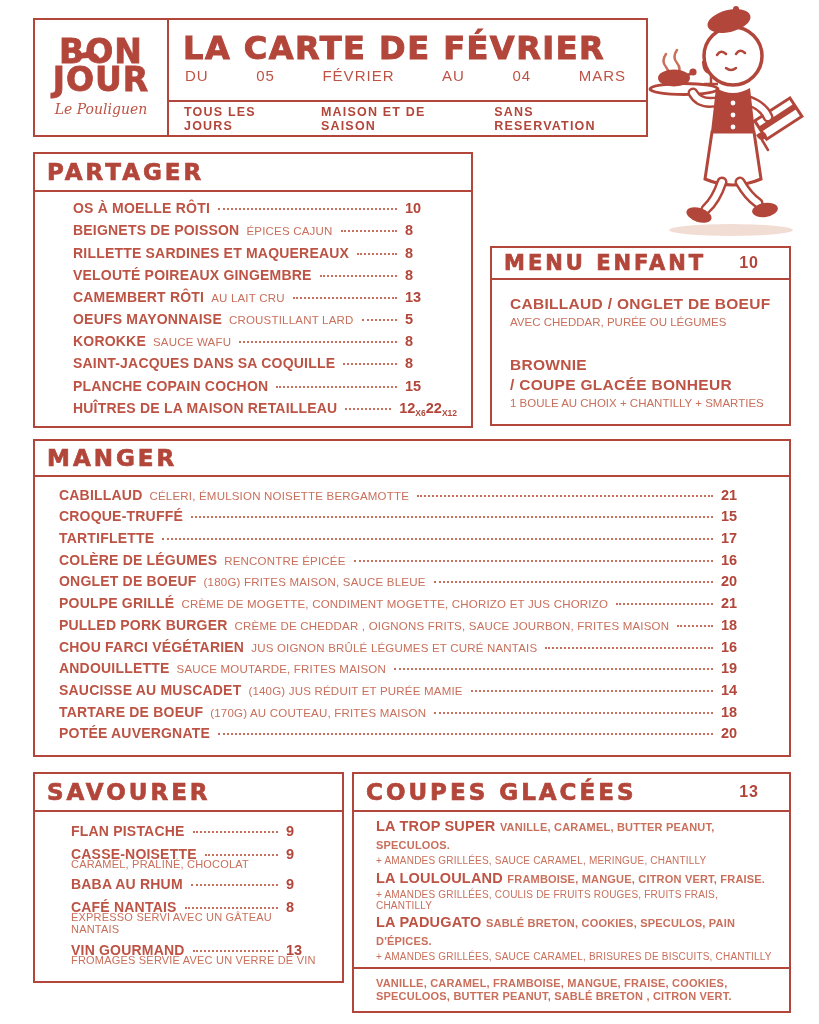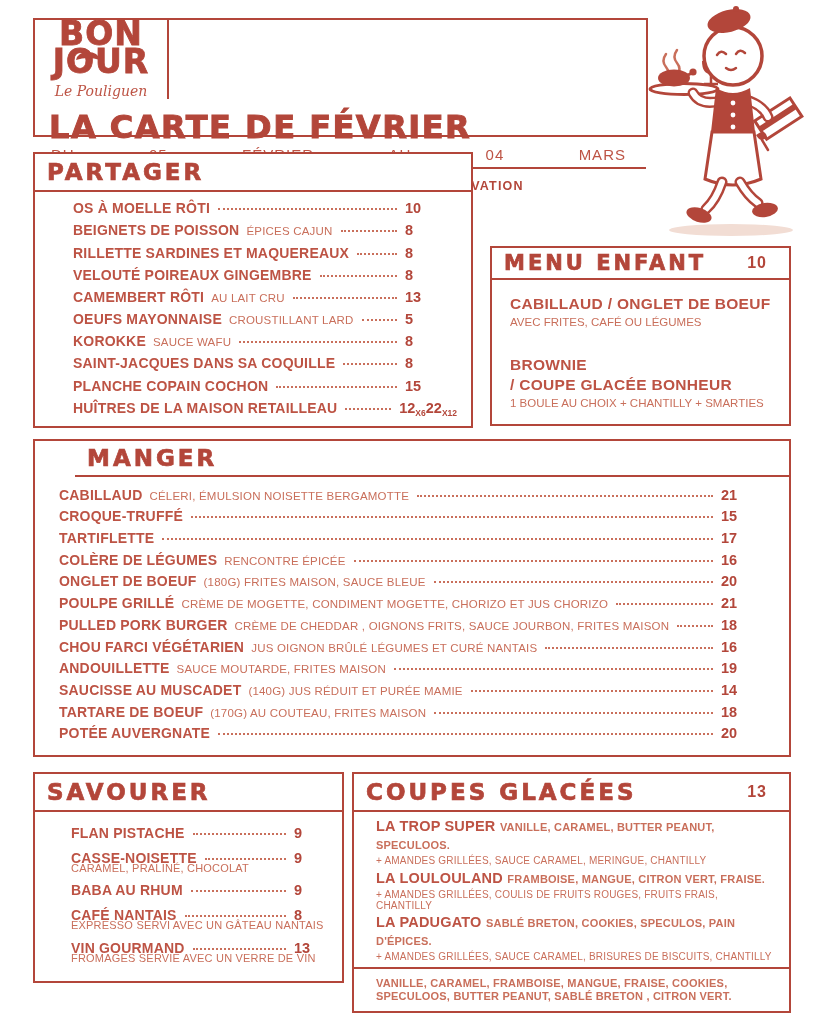--- a/index.html
+++ b/index.html
@@ -7,35 +7,35 @@
     --red-name:#bd5344;
     --red-soft:#c96f5b;
     --shadow:#f2ddd4;
   }
   *{box-sizing:border-box;margin:0;padding:0;}
   body{background:#fff;font-family:"Liberation Sans",sans-serif;}
   .page{position:relative;width:819px;height:1024px;background:#ffffff;overflow:hidden;color:var(--red);}
 
   .box{position:absolute;border:2px solid var(--red);background:#fff;}
   .box-title{display:flex;align-items:center;justify-content:space-between;
-    border-bottom:2px solid var(--red);padding:0 22px 0 12px;}
+    border-bottom:2px solid var(--red);padding:0 30px 0 12px;}
   .h-display{font-family:"DejaVu Sans",sans-serif;font-weight:bold;color:var(--red);
     letter-spacing:3px;font-size:23px;-webkit-text-stroke:0.7px var(--red);}
   .title-price{font-weight:bold;font-size:16px;color:var(--red);letter-spacing:1px;}
 
   
-  .header-box{left:33px;top:18px;width:615px;height:119px;display:flex;flex-direction:column;}
+  .header-box{left:33px;top:18px;width:615px;height:119px;display:flex;}
   .logo-cell{width:134px;border-right:2px solid var(--red);display:flex;flex-direction:column;
     align-items:center;justify-content:center;position:relative;}
   .logo-l1,.logo-l2{font-family:"DejaVu Sans",sans-serif;font-weight:bold;font-size:33px;
     line-height:.85;letter-spacing:1px;-webkit-text-stroke:0.8px var(--red);}
   .logo-sub{font-family:"DejaVu Serif",serif;font-style:italic;font-size:14px;margin-top:7px;color:var(--red-name);}
   .logo-beret{position:absolute;left:40px;top:30px;}
   .title-cell{flex:1;display:flex;flex-direction:column;}
-  .title-top{flex:1;display:flex;flex-direction:column;justify-content:space-between;padding:9px 14px 2px;}
+  .title-top{flex:1;display:flex;flex-direction:column;justify-content:flex-start;padding:9px 14px 2px;}
   .page-title{font-family:"DejaVu Sans",sans-serif;font-weight:bold;font-size:32px;letter-spacing:1.5px;
     -webkit-text-stroke:1px var(--red);white-space:nowrap;}
   .date-row{display:flex;justify-content:space-between;font-size:15px;letter-spacing:1px;
     color:var(--red-name);padding:0 6px 2px 2px;}
   .tagline-row{border-top:2px solid var(--red);height:35px;display:flex;align-items:center;
     gap:19px;padding:0 15px;font-weight:bold;font-size:12.5px;letter-spacing:1.2px;color:var(--red);}
 
   
   .items{display:flex;flex-direction:column;justify-content:space-evenly;}
   .row{display:flex;align-items:baseline;white-space:nowrap;}
@@ -52,26 +52,26 @@
   .partager-box .box-title{height:38px;}
   .partager-box .items{height:234px;padding:2px 14px 4px 38px;}
 
   .menu-enfant-box{left:490px;top:246px;width:301px;height:180px;}
   .menu-enfant-box .box-title{height:32px;}
   .me-content{padding:14px 18px;display:flex;flex-direction:column;gap:27px;}
   .meg-line{font-weight:bold;font-size:15.5px;line-height:1.25;color:var(--red-name);letter-spacing:.3px;}
   .meg-desc{font-size:11.5px;color:var(--red-soft);margin-top:3px;}
 
   .manger-box{left:33px;top:439px;width:758px;height:318px;}
-  .manger-box .box-title{height:36px;margin-left:40px;}
+  .manger-box .box-title{height:36px;}
   .manger-box .items{height:276px;padding:4px 16px 6px 24px;}
 
   .savourer-box{left:33px;top:772px;width:311px;height:211px;}
   .savourer-box .box-title{height:38px;}
-  .savourer-box .items{height:167px;padding:4px 14px 6px 36px;}
+  .savourer-box .items{height:167px;padding:4px 22px 6px 36px;}
   .savourer-box .iprice{min-width:34px;}
   .ssub{font-size:11px;color:var(--red-soft);margin-top:-4px;letter-spacing:.2px;}
   .ssub:empty{display:none;}
 
   .coupes-box{left:352px;top:772px;width:439px;height:241px;display:flex;flex-direction:column;}
   .coupes-box .box-title{height:38px;flex:none;}
   .coupe-items{flex:1;display:flex;flex-direction:column;justify-content:space-evenly;padding:2px 14px 2px 22px;}
   .cname{font-weight:bold;font-size:14.5px;color:var(--red-name);letter-spacing:.2px;}
   .cdesc{font-size:11px;color:var(--red-soft);font-weight:bold;letter-spacing:.2px;}
   .cplus{font-size:10px;color:var(--red-soft);margin-top:2px;letter-spacing:.2px;}
@@ -229,21 +229,21 @@
   </div>
 
   <div class="box menu-enfant-box">
     <div class="box-title">
       <span class="h-display" style="font-size:21px;">MENU ENFANT</span>
       <span class="title-price">10</span>
     </div>
     <div class="me-content">
       <div>
         <div class="meg-line">CABILLAUD / ONGLET DE BOEUF</div>
-        <div class="meg-desc">AVEC FRITES, CAFÉ OU LÉGUMES</div>
+        <div class="meg-desc">AVEC CHEDDAR, PURÉE OU LÉGUMES</div>
       </div>
       <div>
         <div class="meg-line">BROWNIE</div>
         <div class="meg-line">/ COUPE GLACÉE BONHEUR</div>
         <div class="meg-desc">1 BOULE AU CHOIX + CHANTILLY + SMARTIES</div>
       </div>
     </div>
   </div>
 
   <div class="box manger-box">

